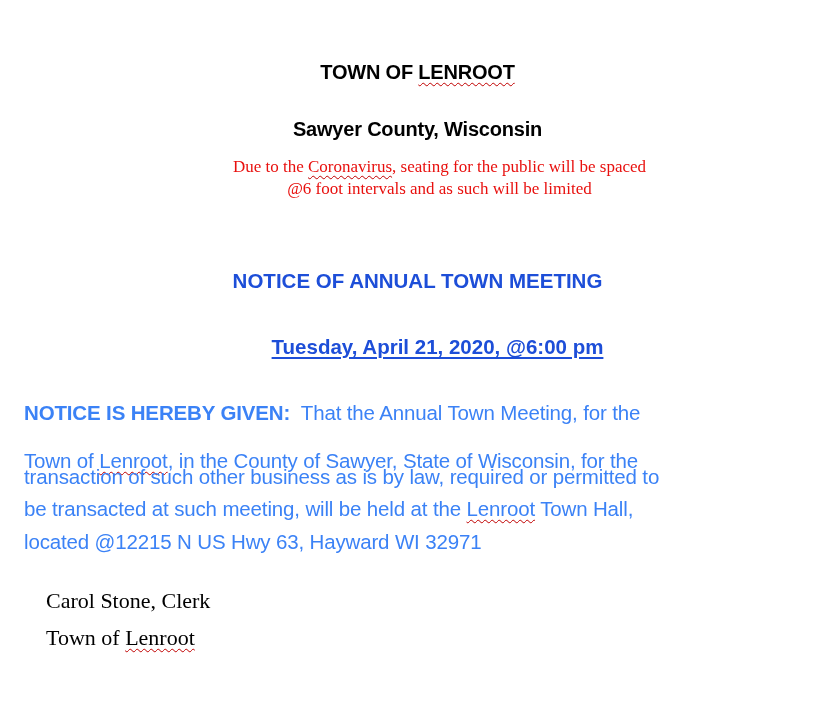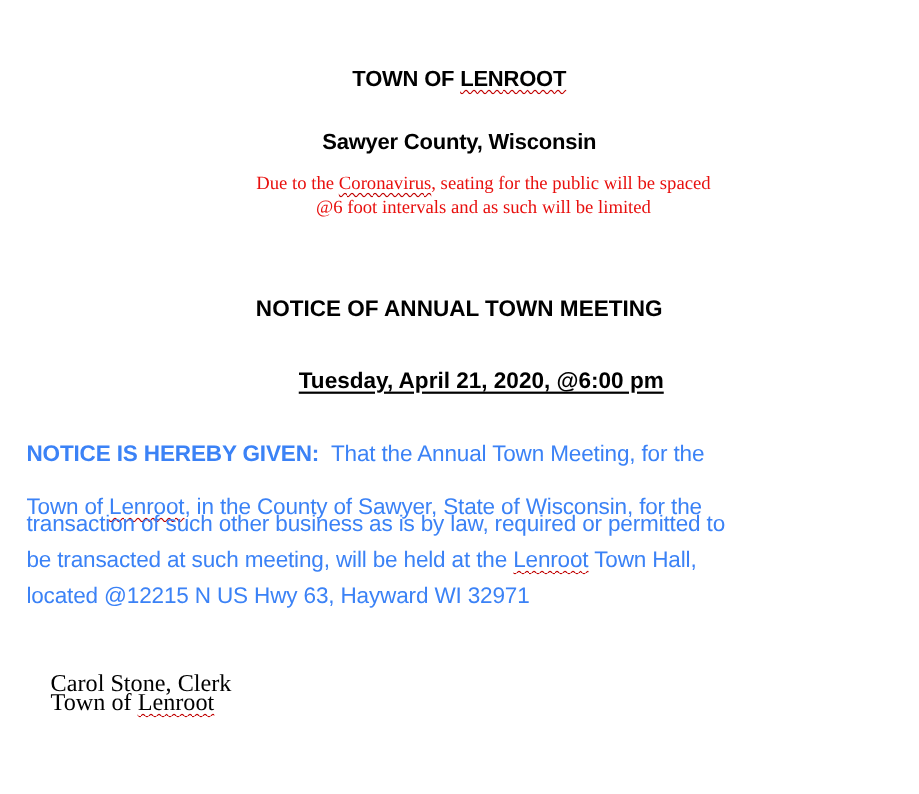--- a/index.html
+++ b/index.html
@@ -4,21 +4,21 @@
 <style>
   html, body { margin: 0; padding: 0; background: #ffffff; }
   body { width: 835px; height: 722px; position: relative; overflow: hidden; }
   .sans { font-family: "Liberation Sans", "DejaVu Sans", sans-serif; }
   .serif { font-family: "Liberation Serif", "DejaVu Serif", serif; padding-left: 22px; }
   .abs { position: absolute; white-space: nowrap; }
   .center { left: 0; width: 835px; text-align: center; }
   .title { font-weight: bold; font-size: 20px; color: #000; letter-spacing: -0.2px; }
   .red { color: #e8100e; font-size: 17px; }
   .squiggle { text-decoration: underline wavy #c00000; text-decoration-thickness: 1px; text-underline-offset: 3px; }
-  .heading { font-weight: bold; font-size: 20.5px; color: #000000; }
+  .heading { font-weight: bold; font-size: 20.5px; color: #1d4ed8; }
   .under { text-decoration: underline; text-underline-offset: 3px; }
   .body-line { left: 24px; font-size: 20.5px; color: #3b82f6; letter-spacing: -0.15px; }
   .sig { left: 24px; font-size: 22px; color: #000; }
 </style>
 </head>
 <body>
 
 <div>
 
   <div class="abs center sans title" style="top:61px;"><span>TOWN OF </span><span class="squiggle">LENROOT</span></div>
@@ -36,17 +36,17 @@
   <div class="abs sans body-line" style="top:401px;"><b>NOTICE IS HEREBY GIVEN:</b><span style="white-space:pre;">  That the Annual Town Meeting, for the</span></div>
 
   <div class="abs sans body-line" style="top:449px;"><span>Town of </span><span class="squiggle">Lenroot</span><span>, in the County of Sawyer, State of Wisconsin, for the</span></div>
 
   <div class="abs sans body-line" style="top:465px;">transaction of such other business as is by law, required or permitted to</div>
 
   <div class="abs sans body-line" style="top:497px;"><span style="white-space:pre;text-align:center;">be transacted at such meeting, will be held at the </span><span class="squiggle">Lenroot</span><span style="white-space:pre;"> Town Hall,</span></div>
 
   <div class="abs sans body-line" style="top:530px;">located @12215 N US Hwy 63, Hayward WI 32971</div>
 
-  <div class="abs serif sig" style="top:608px;">Carol Stone, Clerk</div>
+  <div class="abs serif sig" style="top:588px;">Carol Stone, Clerk</div>
 
   <div class="abs serif sig" style="top:625px;"><span style="white-space:pre;">Town of </span><span class="squiggle">Lenroot</span></div>
 
 </div>
 
 </body></html>

